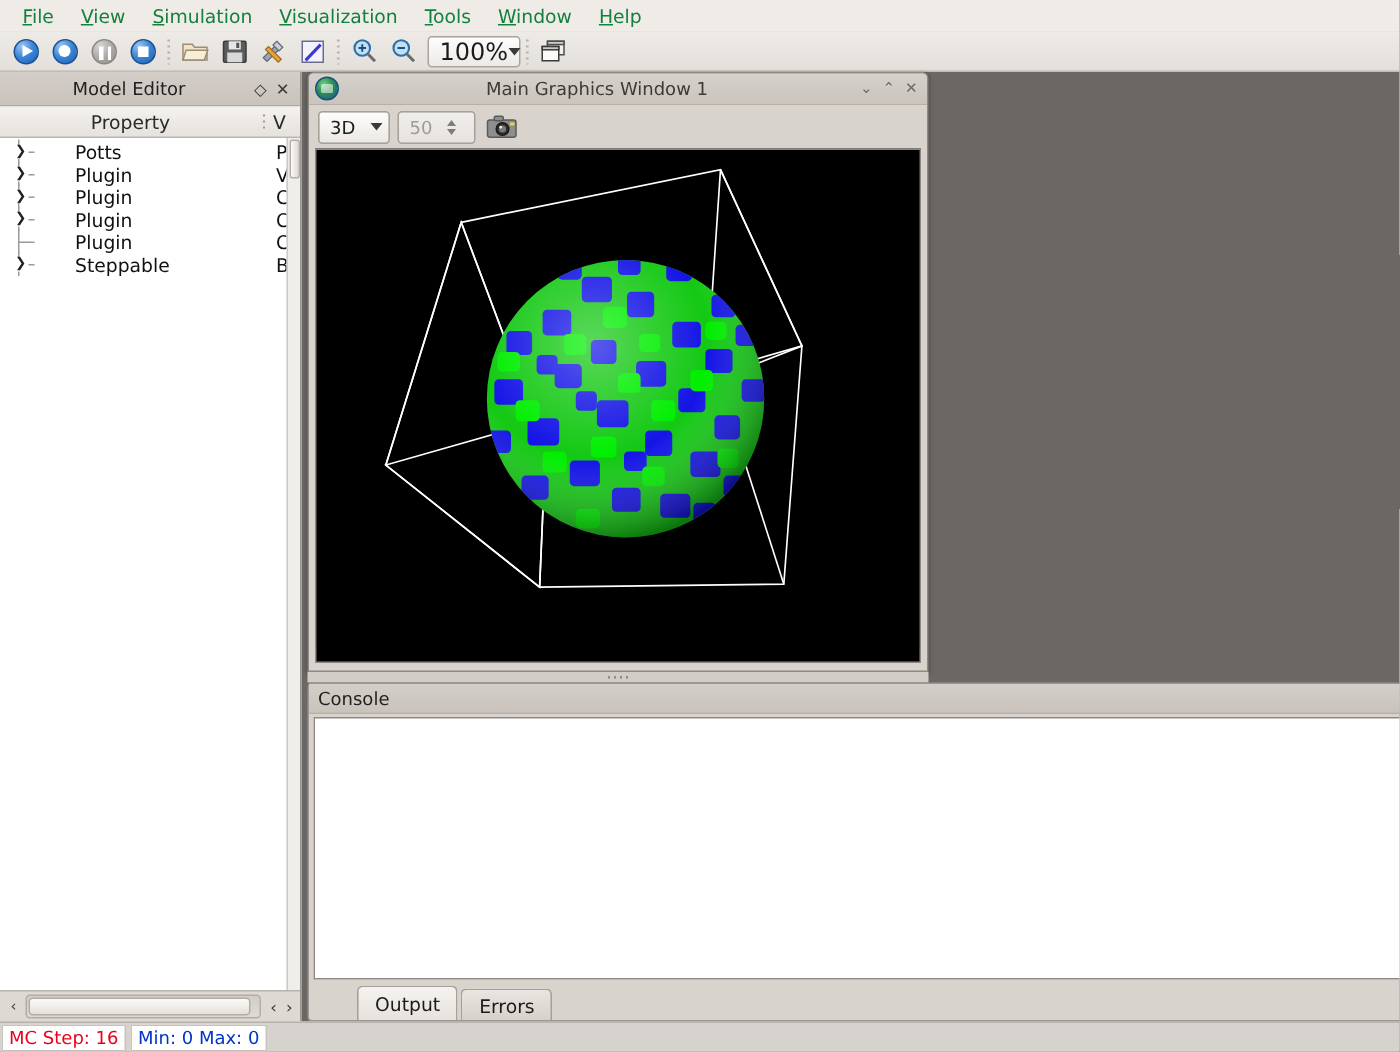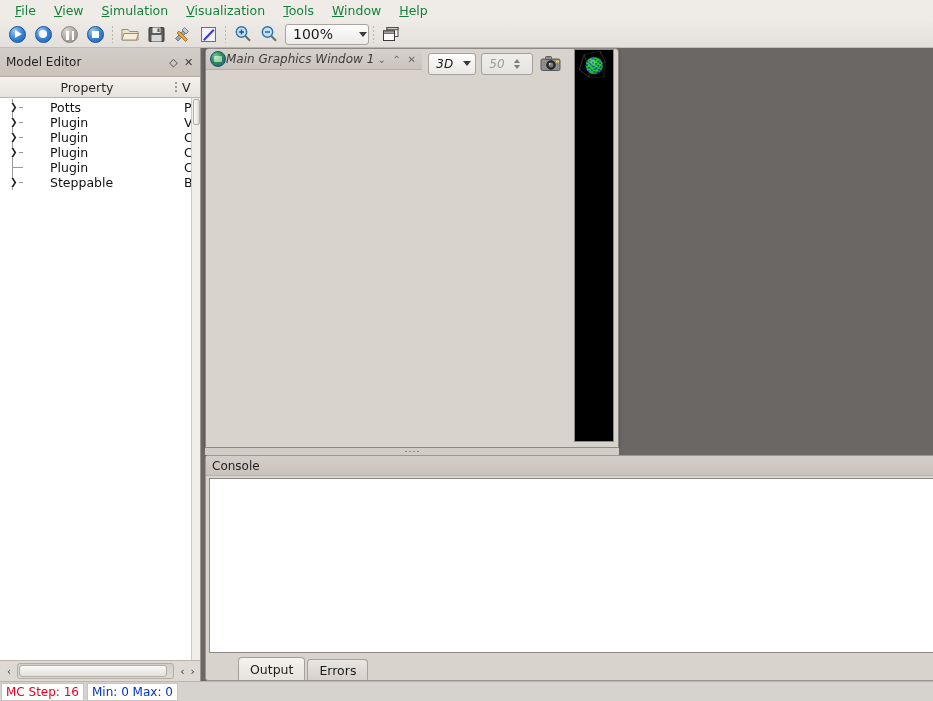--- a/index.html
+++ b/index.html
@@ -50,27 +50,27 @@
   .tb-sep {
     width: 9px; height: 22px;
     display: flex; align-items: center; justify-content: center;
   }
   .tb-sep i {
     display:block; width: 3px; height: 18px;
     background-image: radial-gradient(circle, #b6b1ab 0.9px, transparent 1px);
     background-size: 3px 4px;
   }
   .zoom-combo {
-    width: 84px; height: 21px; margin-left: 3px;
+    width: 62px; height: 21px; margin-left: 3px;
     background: linear-gradient(#fdfdfd, #eceae6);
     border: 1px solid #a9a49e;
     border-radius: 3px;
     display: flex; align-items: center;
     padding: 0 1px 0 7px;
-    font-size: 14px;
+    font-size: 16px;
     cursor: default;
   }
   .zoom-combo .zval { flex: 1; }
   .caret { width: 0; height: 0; border-left: 4px solid transparent; border-right: 4px solid transparent; border-top: 5px solid #3a3a3a; }
 
   
   .circ { width: 17px; height: 17px; border-radius: 50%; position: relative; }
   .circ.blue {
     background: radial-gradient(circle at 32% 26%, #9fc8f2 0%, #3a86d8 48%, #1f5fae 100%);
     border: 1px solid #1a4f93;
@@ -106,27 +106,28 @@
   }
 
   
   .model-editor {
     position: absolute; left: 0; top: 48px; width: 201px; height: 633px;
     background: #f2efeb;
     border-right: 1px solid #9b9691;
     display: flex; flex-direction: column;
   }
   .dock-title {
-    height: 29px; min-height:19px;
+    height: 23px; min-height:19px;
     background: linear-gradient(#d3cec8, #c9c3bc);
     border-bottom: 1px solid #b0aaa3;
     display: flex; align-items: center;
     padding: 0 4px 0 6px;
     font-size: 12px;
     color: #1f1f1f;
+    text-align: center;
   }
   .dock-title .t { flex: 1; }
   .dock-btn {
     width: 15px; height: 15px;
     display: flex; align-items: center; justify-content: center;
     cursor: default; color: #3a3a3a; font-size: 11px;
   }
   .col-header {
     height: 21px; min-height: 21px;
     background: linear-gradient(#f4f2ef, #e6e2dd);
@@ -212,21 +213,21 @@
   .tab-navs { display: flex; align-items: center; padding-left: 2px; }
   .tab-navs span { font-size: 11px; color: #3a3a3a; padding: 0 3px; cursor: default; }
 
   
   .gfx-window {
     position: absolute; left: 205px; top: 48px; width: 414px; height: 400px;
     background: #d8d3cd;
     border: 1px solid #8e8984;
     border-radius: 4px 4px 0 0;
     box-shadow: 0 1px 3px rgba(0,0,0,.35);
-    display: flex; flex-direction: row; font-style: italic;
+    display: flex; flex-direction: column;
   }
   .gfx-titlebar {
     height: 21px; min-height:21px;
     background: linear-gradient(#d6d1cb, #cac4bd);
     border-bottom: 1px solid #b5afa8;
     border-radius: 3px 3px 0 0;
     display: flex; align-items: center;
     padding: 0 3px 0 4px;
   }
   .gfx-icon {

